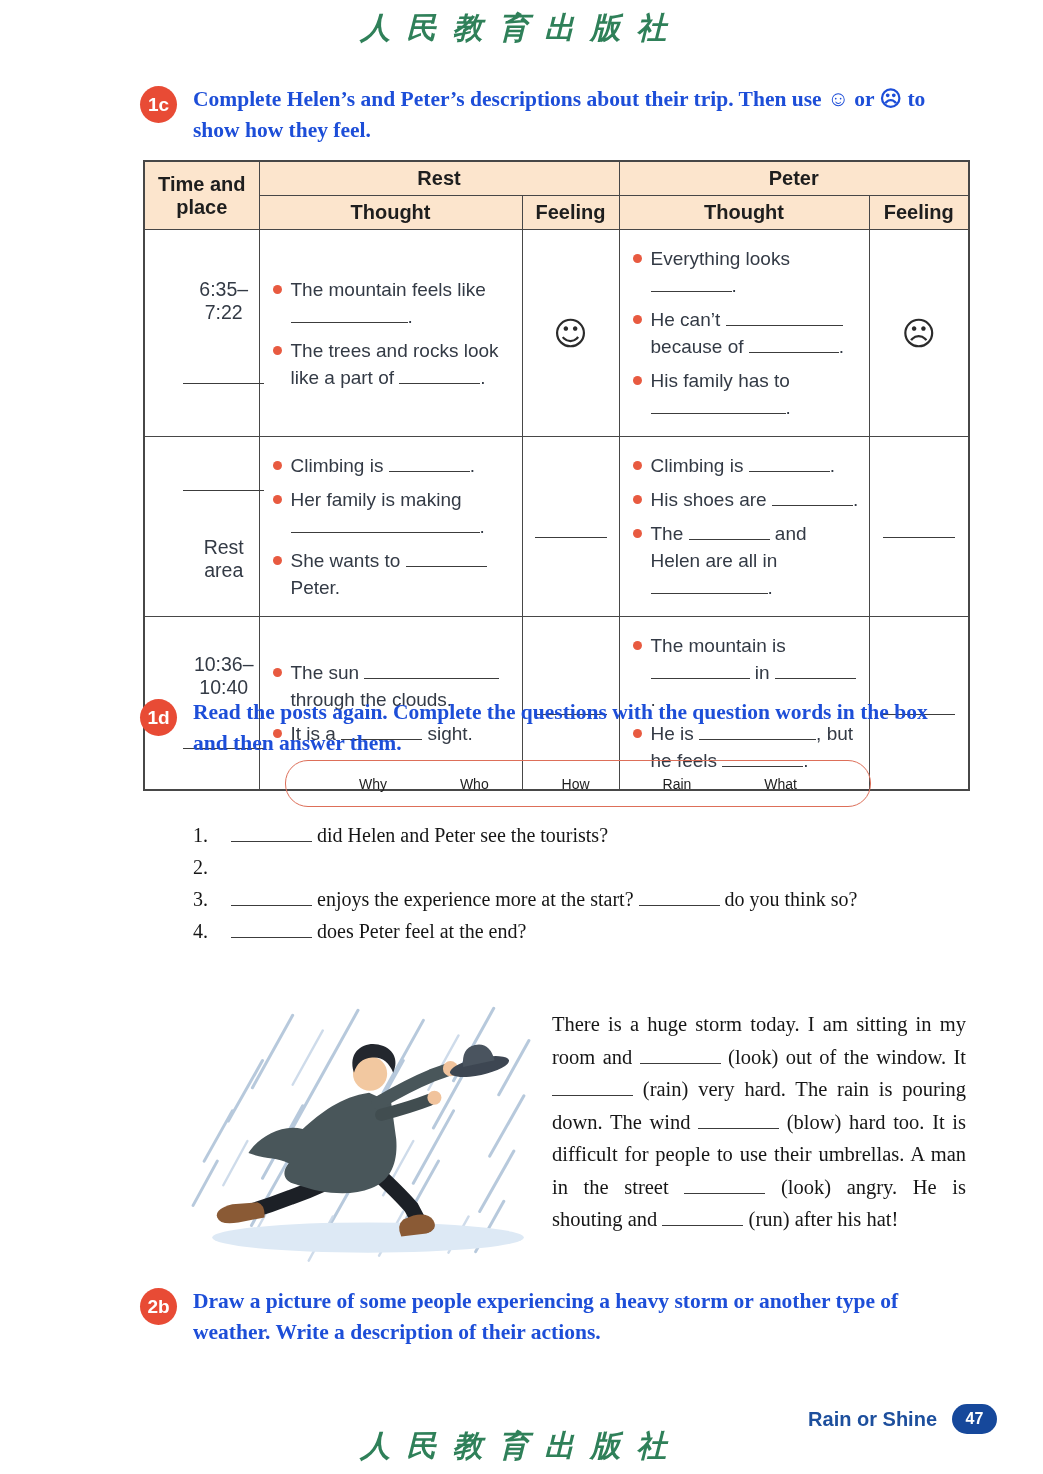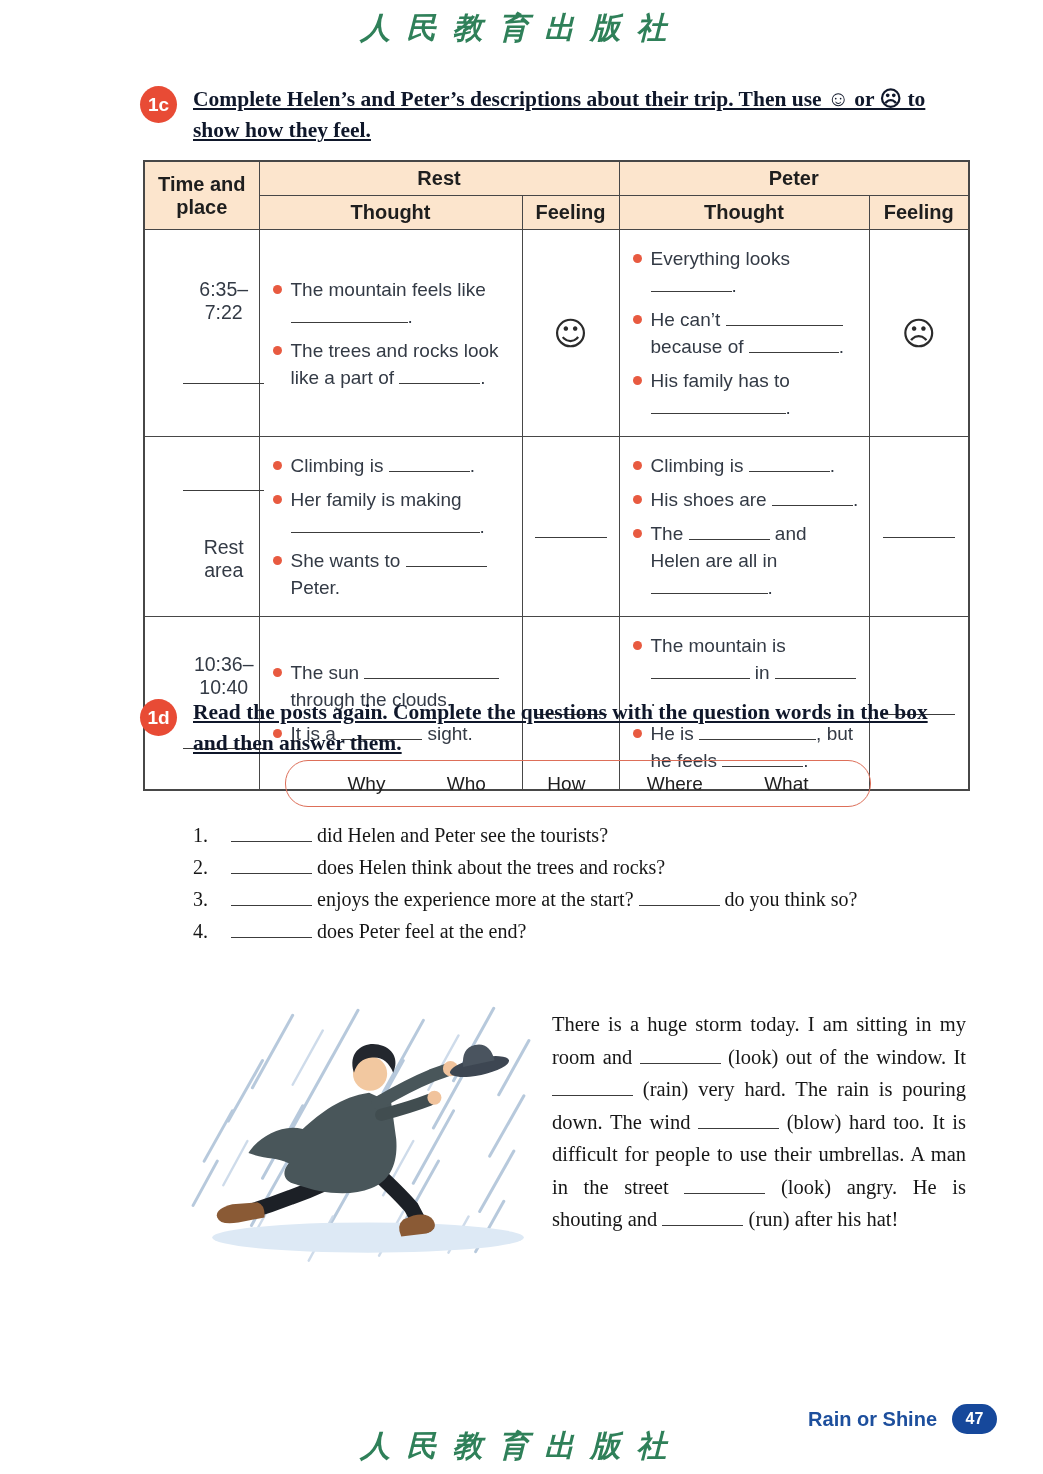--- a/index.html
+++ b/index.html
@@ -23,21 +23,21 @@
   .sec-1d { top:697px; }
   .sec-2a { top:963px; }
   .sec-2b { top:1286px; }
   .badge {
     flex:0 0 auto; width:37px; height:37px; border-radius:50%;
     background:#e84b35; color:#fff; font-weight:bold; font-size:19px;
     display:flex; align-items:center; justify-content:center; margin-top:2px;
   }
   .instr {
     font-family:"Liberation Serif", serif; font-weight:bold;
-    font-size:21.5px; line-height:31px; color:#0f172a; width:772px;text-decoration:underline;
+    font-size:21.5px; line-height:31px; color:#1d4ed8; width:772px;
   }
 
   
   .trip-table {
     position:absolute; top:160px; left:143px; width:825px;
     border-collapse:collapse; table-layout:fixed; font-size:19px; color:#333a45;
     border:2px solid #474747;
   }
   .trip-table th, .trip-table td { border:1.2px solid #474747; }
   .trip-table th { background:#fce5cd; font-weight:bold; font-size:20px; color:#1e1e1e; padding:5px 4px; }
@@ -48,21 +48,21 @@
   .time-stack { display:flex; flex-direction:column; align-items:center; gap:40px;padding-left:44px; }
   .cell-feel { text-align:center; vertical-align:middle; font-size:33px; color:#2b2b2b;
                font-family:"DejaVu Sans", sans-serif; }
   .blank { display:inline-block; height:20px; border-bottom:1.6px solid #3c3c3c; }
 
   
   .word-box {
     position:absolute; top:760px; left:285px; width:586px; height:47px;
     border:1.6px solid #dd6f59; border-radius:23px;
     display:flex; align-items:center; justify-content:space-evenly;
-    font-size:19px; color:#1e1e1e;
+    font-size:14px; color:#1e1e1e;
   }
   .questions {
     position:absolute; top:819px; left:193px; width:780px;
     font-family:"Liberation Serif", serif; font-size:20px; color:#161616;
   }
   .qrow { display:flex; line-height:32px; }
   .qnum { flex:0 0 38px; }
 
   
   .illustration { position:absolute; top:1000px; left:172px; width:372px; height:272px; }
@@ -223,32 +223,31 @@
 
   <div class="section sec-1d">
     <div class="badge">1d</div>
     <div class="instr">Read the posts again. Complete the questions with the question words in the box and then answer them.</div>
   </div>
 
   <div class="word-box">
     <span>Why</span>
     <span>Who</span>
     <span>How</span>
-    <span>Where</span>
+    <span>Rain</span>
     <span>What</span>
   </div>
 
   <div class="questions">
     <div class="qrow">
       <span class="qnum">1.</span>
       <span><span class="blank" style="width:81px"></span> did Helen and Peter see the tourists?</span>
     </div>
     <div class="qrow">
       <span class="qnum">2.</span>
-      <span><span class="blank" style="width:81px"></span> does Helen think about the trees and rocks?</span>
     </div>
     <div class="qrow">
       <span class="qnum">3.</span>
       <span><span class="blank" style="width:81px"></span> enjoys the experience more at the start? <span class="blank" style="width:81px"></span> do you think so?</span>
     </div>
     <div class="qrow">
       <span class="qnum">4.</span>
       <span><span class="blank" style="width:81px"></span> does Peter feel at the end?</span>
     </div>
   </div>
@@ -279,20 +278,24 @@
       <path d="M181 72 C174 50 192 41 205 44 C220 47 226 59 220 72 C216 62 209 56 199 57 C189 58 184 63 181 72 Z" fill="#23272e"></path>
     </g>
     <g transform="rotate(-12 305 62)">
       <ellipse cx="305" cy="66" rx="30" ry="8.5" fill="#3d4652"></ellipse>
       <path d="M289 63 q2 -19 16 -19 q15 0 16 19 z" fill="#4a545f"></path>
     </g>
   </svg>
 
   <div class="passage">There is a huge storm today. I am sitting in my room and <span class="blank" style="width:81px"></span> (look) out of the window. It <span class="blank" style="width:81px"></span> (rain) very hard. The rain is pouring down. The wind <span class="blank" style="width:81px"></span> (blow) hard too. It is difficult for people to use their umbrellas. A man in the street <span class="blank" style="width:81px"></span> (look) angry. He is shouting and <span class="blank" style="width:81px"></span> (run) after his hat!</div>
 
+  <div class="section sec-2b">
+    <div class="badge">2b</div>
+    <div class="instr">Draw a picture of some people experiencing a heavy storm or another type of weather. Write a description of their actions.</div>
+  </div>
 
   <div class="footer">
     <span class="unit">Rain or Shine</span>
     <span class="pagenum">47</span>
   </div>
 
   <div class="logo bottom">人民教育出版社</div>
 
 </div>
 

